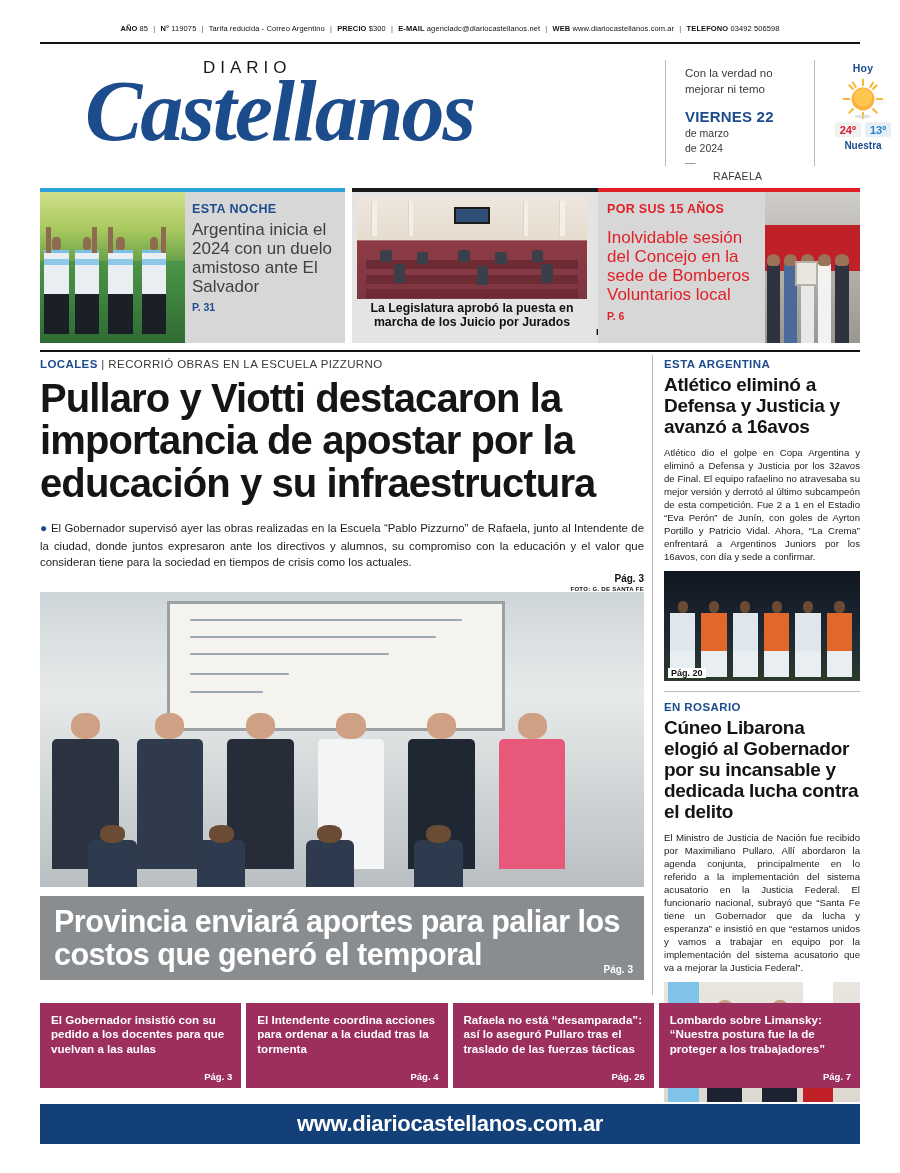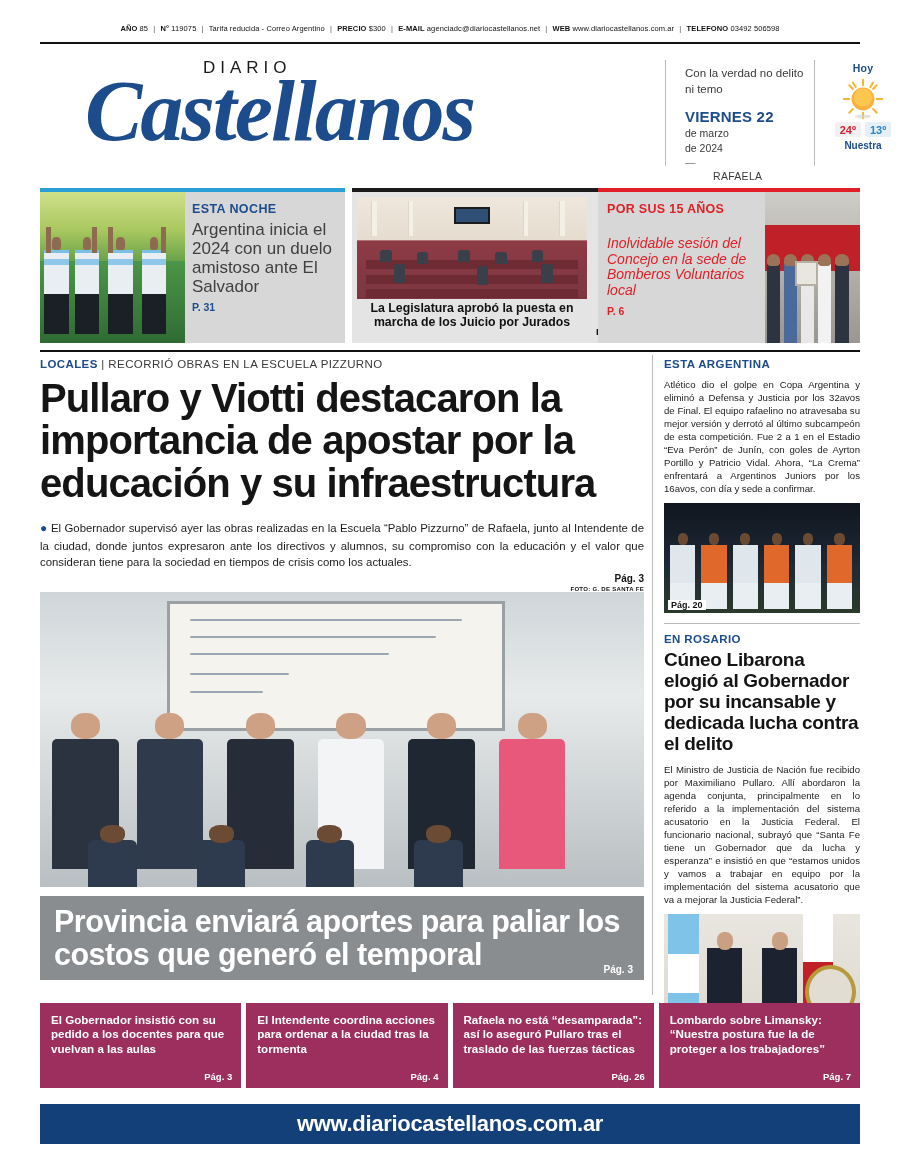--- a/index.html
+++ b/index.html
@@ -86,21 +86,21 @@
   .t2 .cap {
     position:absolute; left:5px; top:114px; width:230px; text-align:center;
     font-size:12.3px; font-weight:bold; color:#111; line-height:1.13;
   }
   .t2 .pg { position:absolute; right:7px; bottom:6px; font-size:9.5px; font-weight:bold; color:#111; }
 
   .t3 { left:558px; width:262px; }
   .t3 .topline { background:#e01f26; }
   .t3 .txt { position:absolute; left:9px; top:14px; width:152px; }
   .kicker-red { font-size:12.5px; font-weight:bold; color:#e01f26; letter-spacing:.3px; }
-  .t3 h3 { font-size:14px; font-weight:400; color:#e01f26; line-height:1.12; margin-top:20px;font-style:italic; }
+  .t3 h3 { font-size:17px; font-weight:400; color:#e01f26; line-height:1.12; margin-top:12px; }
   .pg-red { font-size:10.5px; font-weight:bold; color:#e01f26; margin-top:6px; }
   .t3 .photo { position:absolute; right:0px; top:4px; width:95px; height:151px; overflow:hidden; }
 
   
   .rule-mid { position:absolute; left:40px; top:350px; width:820px; height:2px; background:#111; }
   .colrule { position:absolute; left:652px; top:355px; width:1px; height:640px; background:#bbb; }
 
   
   .lead { position:absolute; left:40px; top:358px; width:604px; }
   .lead-kicker { font-size:11.5px; letter-spacing:.4px; color:#3a3a3a; }
@@ -250,21 +250,21 @@
 
   <div class="masthead">
     <div class="logo-wrap">
       <div class="logo-diario">DIARIO</div>
       <div class="logo-castellanos">Castellanos</div>
     </div>
 
     <div class="mast-divider"></div>
     <div class="mast-divider2"></div>
 
-    <div class="slogan">Con la verdad no delito ni temo</div>
+    <div class="slogan">Con la verdad no mejorar ni temo</div>
 
     <div class="date-block">
       <div class="date-big">VIERNES 22</div>
       <div class="date-small">de marzo</div>
       <div class="date-small">de 2024</div>
       <div class="date-dash">—</div>
       <div class="date-city">RAFAELA</div>
     </div>
 
     <div class="weather">
@@ -462,20 +462,21 @@
 
   <div class="grey-banner">
     <h2>Provincia enviará aportes para paliar los costos que generó el temporal</h2>
     <span class="pg">Pág. 3</span>
   </div>
 
   <div class="rightcol">
 
     <div>
       <div class="rc-kicker-blue">ESTA ARGENTINA</div>
+      <div class="rc-h2">Atlético eliminó a Defensa y Justicia y avanzó a 16avos</div>
       <div class="rc-body">Atlético dio el golpe en Copa Argentina y eliminó a Defensa y Justicia por los 32avos de Final. El equipo rafaelino no atravesaba su mejor versión y derrotó al último subcampeón de esta competición. Fue 2 a 1 en el Estadio “Eva Perón” de Junín, con goles de Ayrton Portillo y Patricio Vidal. Ahora, “La Crema” enfrentará a Argentinos Juniors por los 16avos, con día y sede a confirmar.</div>
       <div class="rc-photo">
         <div class="ph ph-celeb">
           <div class="pl" style="left:3%">
               <div class="h"></div>
               <div class="t"></div>
               <div class="l"></div>
             </div>
           <div class="pl" style="left:19%">
               <div class="h"></div>

